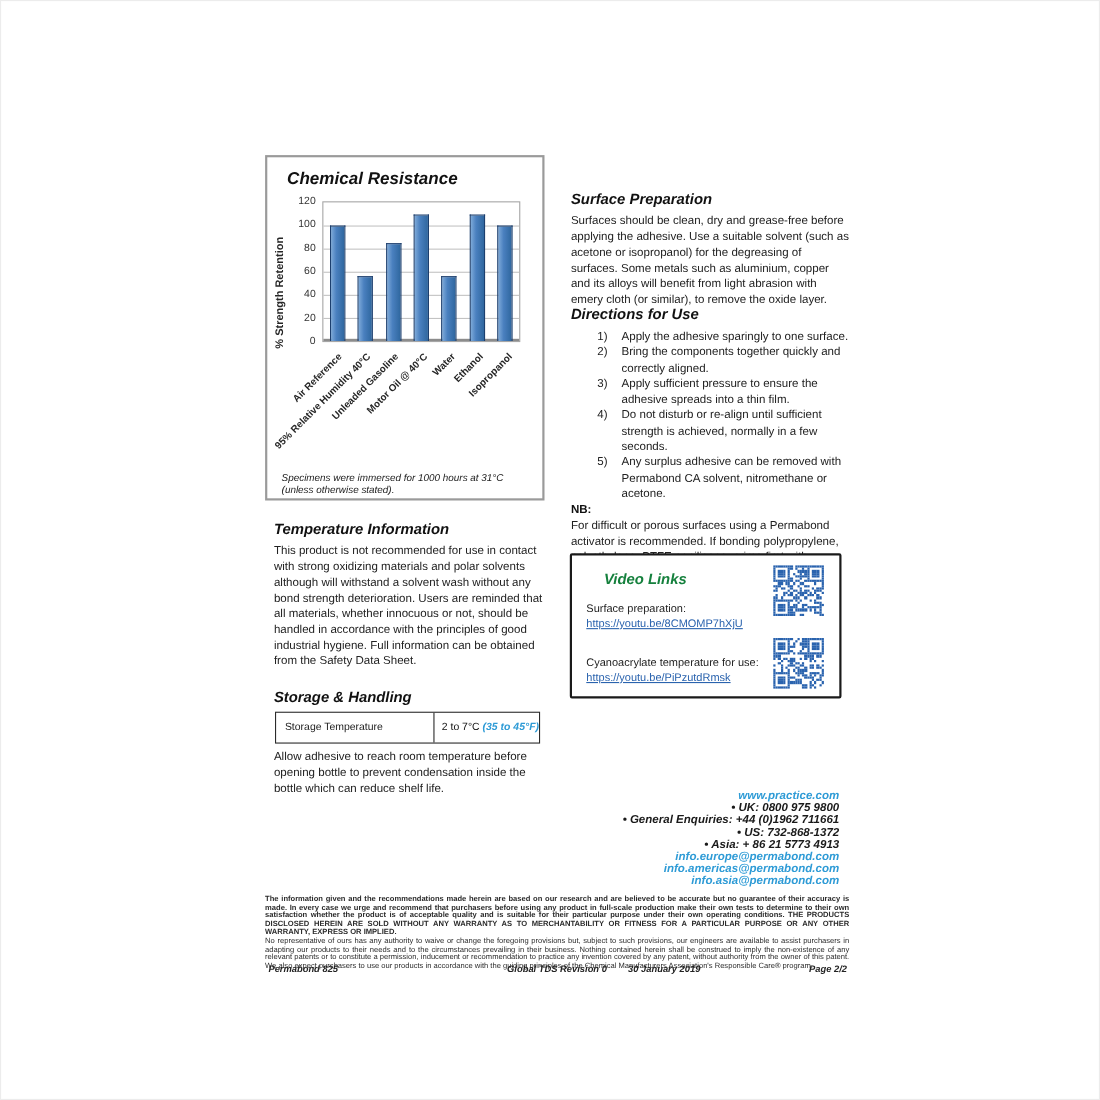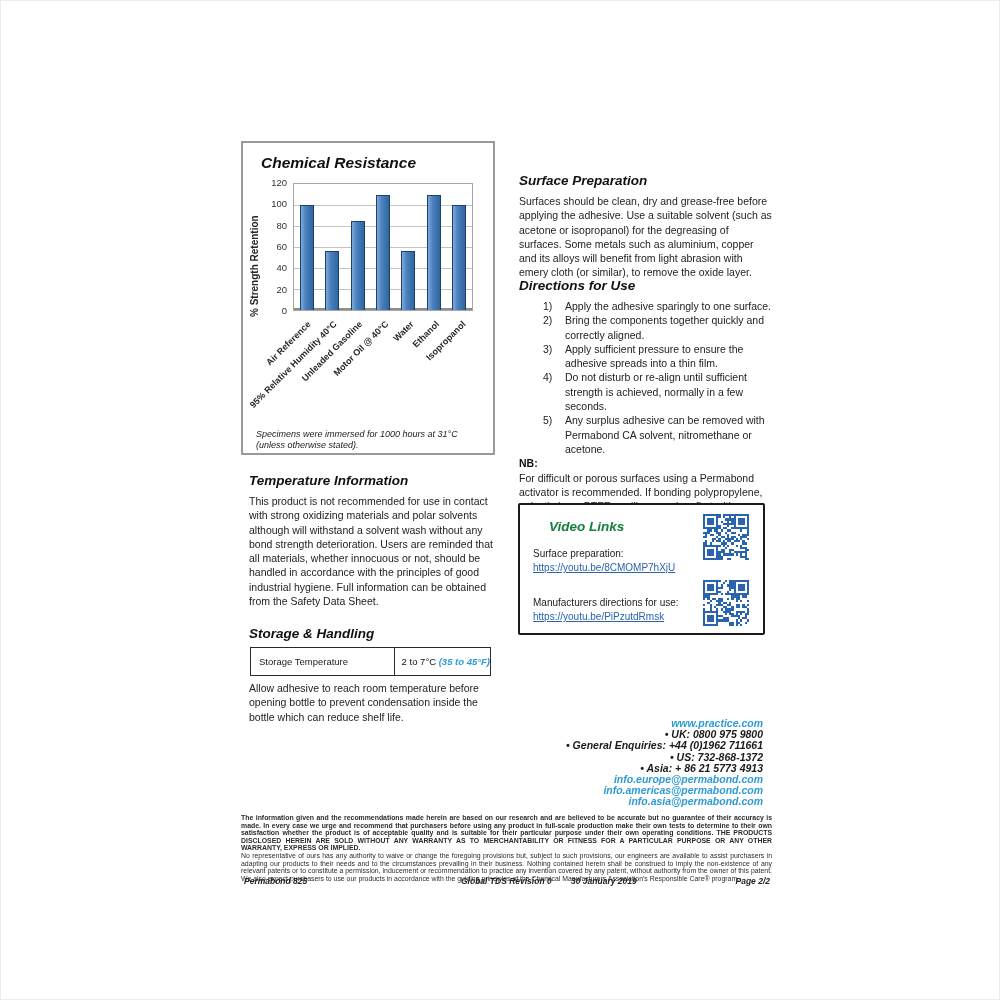--- a/index.html
+++ b/index.html
@@ -596,21 +596,21 @@
         <i class="m"></i>
         <i class="w"></i>
         <i class="w"></i>
         <i class="w"></i>
         <i class="w"></i>
         <i class="w"></i>
         <i class="w"></i>
         <i class="m"></i>
         <i class="m"></i>
       </div>
-    <span class="vl-label" style="top:92px;">Manufacturers directions for use:</span>
+    <span class="vl-label" style="top:92px;">Cyanoacrylate temperature for use:</span>
     <a class="vl-link" style="top:106px;" href="#">https://youtu.be/PiPzutdRmsk</a>
     <div class="qr" style="top:75px;">
         <i class="m"></i>
         <i class="m"></i>
         <i class="m"></i>
         <i class="m"></i>
         <i class="m"></i>
         <i class="m"></i>
         <i class="m"></i>
         <i class="m"></i>

